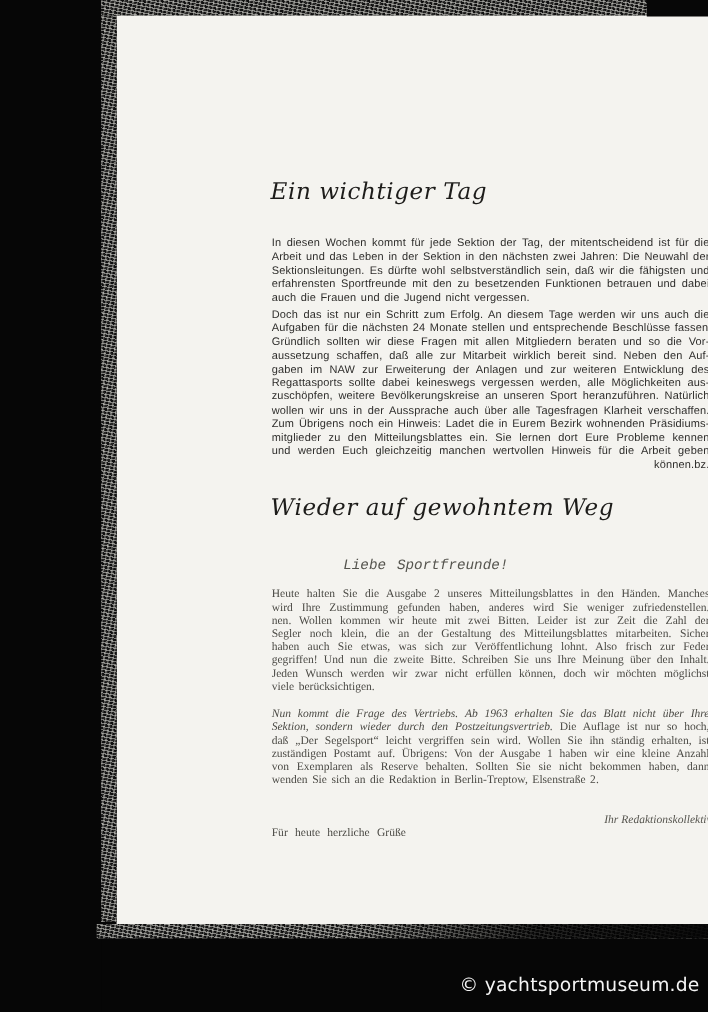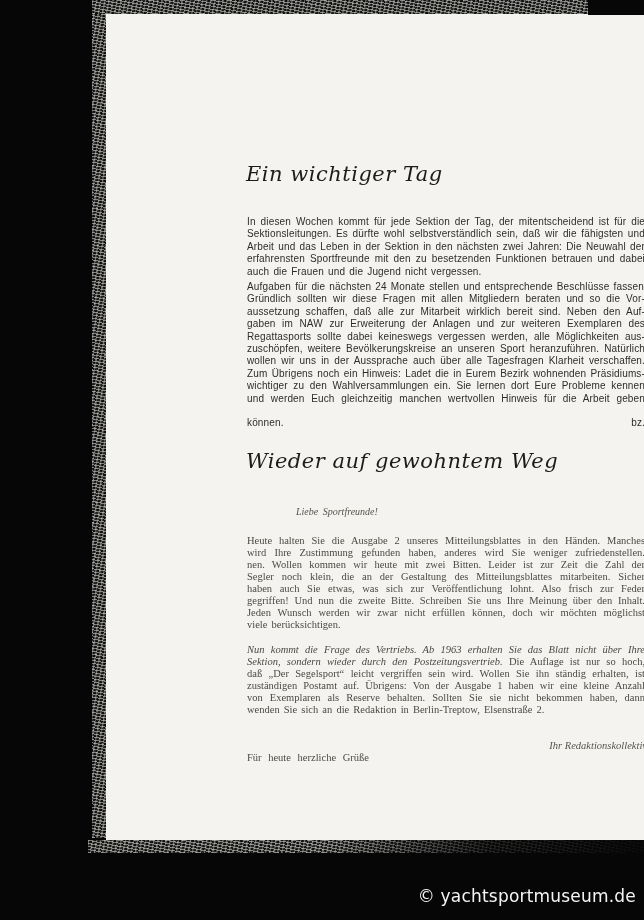--- a/index.html
+++ b/index.html
@@ -42,26 +42,26 @@
   .par { position:absolute; left:247px; width:398px; }
   .sans-par { font-size:10px; line-height:12.4px; color:#2e2d2b; letter-spacing:.15px; word-spacing:1.2px; }
   .serif-par {
     font-family:"Liberation Serif", serif; font-size:10.5px; line-height:12px;
     color:#4b4a45; word-spacing:1.5px;
   }
   .ln { white-space:nowrap; text-align:justify; text-align-last:justify; }
   .ln.lastline { text-align-last:left; }
   .italic { font-style:italic; }
 
-  .bz-row { display:flex; justify-content:space-between; white-space:nowrap;gap:47px; }
+  .bz-row { display:flex; justify-content:flex-end; white-space:nowrap; }
 
   .salutation {
-    position:absolute; left:296px; top:506px;
-    font-family:Liberation Serif, serif; font-style:italic;
-    font-size:10px; color:#55544e; word-spacing:2px;
+    position:absolute; left:312px; top:506px;
+    font-family:Liberation Mono, monospace; font-style:italic;
+    font-size:13px; color:#55544e; word-spacing:2px;
   }
   .closing {
     position:absolute; left:247px; top:752px;
     font-family:"Liberation Serif", serif; font-size:10.5px; color:#4b4a45; word-spacing:4px;
   }
   .signature {
     position:absolute; left:247px; top:740px; width:400px; text-align:right;
     font-family:"Liberation Serif", serif; font-style:italic;
     font-size:10.5px; color:#55544e; white-space:nowrap;
   }
@@ -81,37 +81,38 @@
   <div class="grain edge-left"></div>
   <div class="grain edge-top"></div>
   <div class="grain edge-bottom"></div>
   <div class="corner-black"></div>
 
   <div class="headline" style="top:162px">Ein wichtiger Tag</div>
 
   <div class="par sans-par" style="top:216px">
 
   <div class="ln">In diesen Wochen kommt für jede Sektion der Tag, der mitentscheidend ist für die</div>
+      <div class="ln">Arbeit und das Leben in der Sektion in den nächsten zwei Jahren: Die Neuwahl der</div>
       <div class="ln">Sektionsleitungen. Es dürfte wohl selbstverständlich sein, daß wir die fähigsten und</div>
-      <div class="ln">Arbeit und das Leben in der Sektion in den nächsten zwei Jahren: Die Neuwahl der</div>
       <div class="ln">erfahrensten Sportfreunde mit den zu besetzenden Funktionen betrauen und dabei</div>
       <div class="ln lastline">auch die Frauen und die Jugend nicht vergessen.</div>
     </div>
 
   <div class="par sans-par" style="top:281px">
 
+  <div class="ln">Doch das ist nur ein Schritt zum Erfolg. An diesem Tage werden wir uns auch die</div>
       <div class="ln">Aufgaben für die nächsten 24 Monate stellen und entsprechende Beschlüsse fassen.</div>
       <div class="ln">Gründlich sollten wir diese Fragen mit allen Mitgliedern beraten und so die Vor-</div>
       <div class="ln">aussetzung schaffen, daß alle zur Mitarbeit wirklich bereit sind. Neben den Auf-</div>
-      <div class="ln">gaben im NAW zur Erweiterung der Anlagen und zur weiteren Exemplaren des</div>
+      <div class="ln">gaben im NAW zur Erweiterung der Anlagen und zur weiteren Entwicklung des</div>
       <div class="ln">Regattasports sollte dabei keineswegs vergessen werden, alle Möglichkeiten aus-</div>
       <div class="ln">zuschöpfen, weitere Bevölkerungskreise an unseren Sport heranzuführen. Natürlich</div>
       <div class="ln">wollen wir uns in der Aussprache auch über alle Tagesfragen Klarheit verschaffen.</div>
       <div class="ln">Zum Übrigens noch ein Hinweis: Ladet die in Eurem Bezirk wohnenden Präsidiums-</div>
-      <div class="ln">wichtiger zu den Wahlversammlungen ein. Sie lernen dort Eure Probleme kennen</div>
+      <div class="ln">mitglieder zu den Mitteilungsblattes ein. Sie lernen dort Eure Probleme kennen</div>
       <div class="ln">und werden Euch gleichzeitig manchen wertvollen Hinweis für die Arbeit geben</div>
     </div>
 
   <div class="par sans-par bz-row" style="top:417px">
     <span>können.</span>
     <span>bz.</span>
   </div>
 
   <div class="headline" style="top:449px">Wieder auf gewohntem Weg</div>
 

